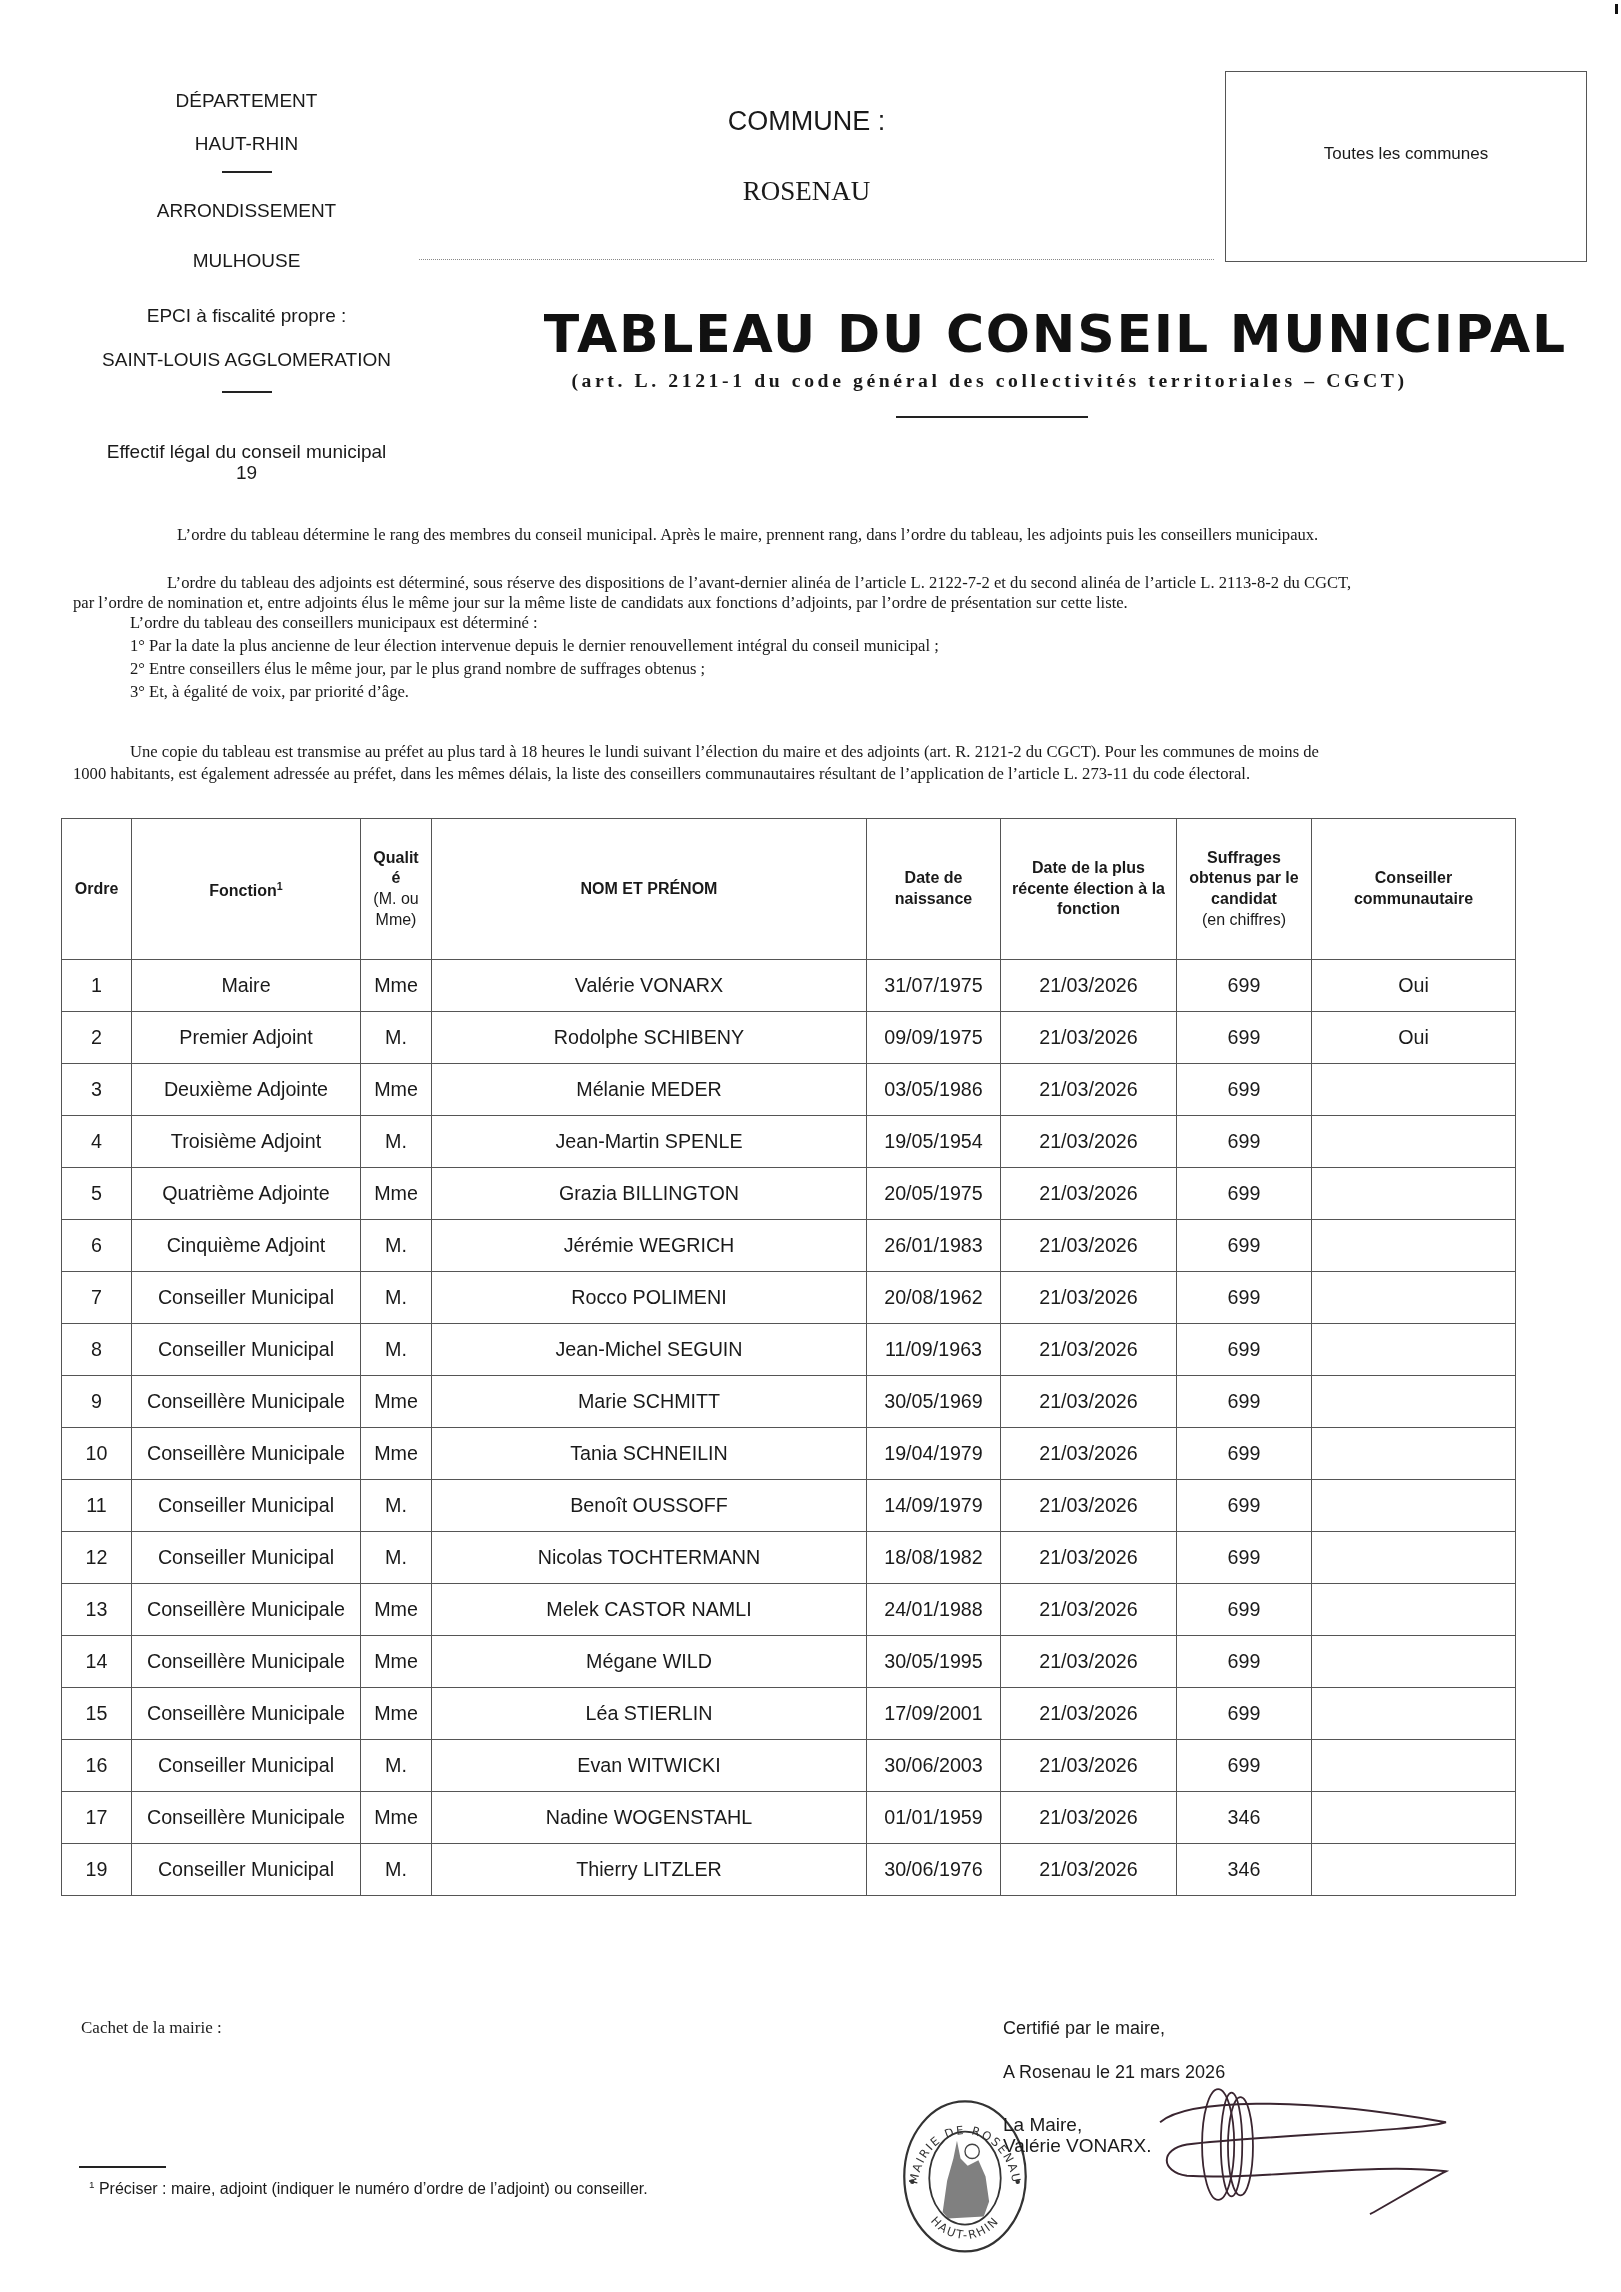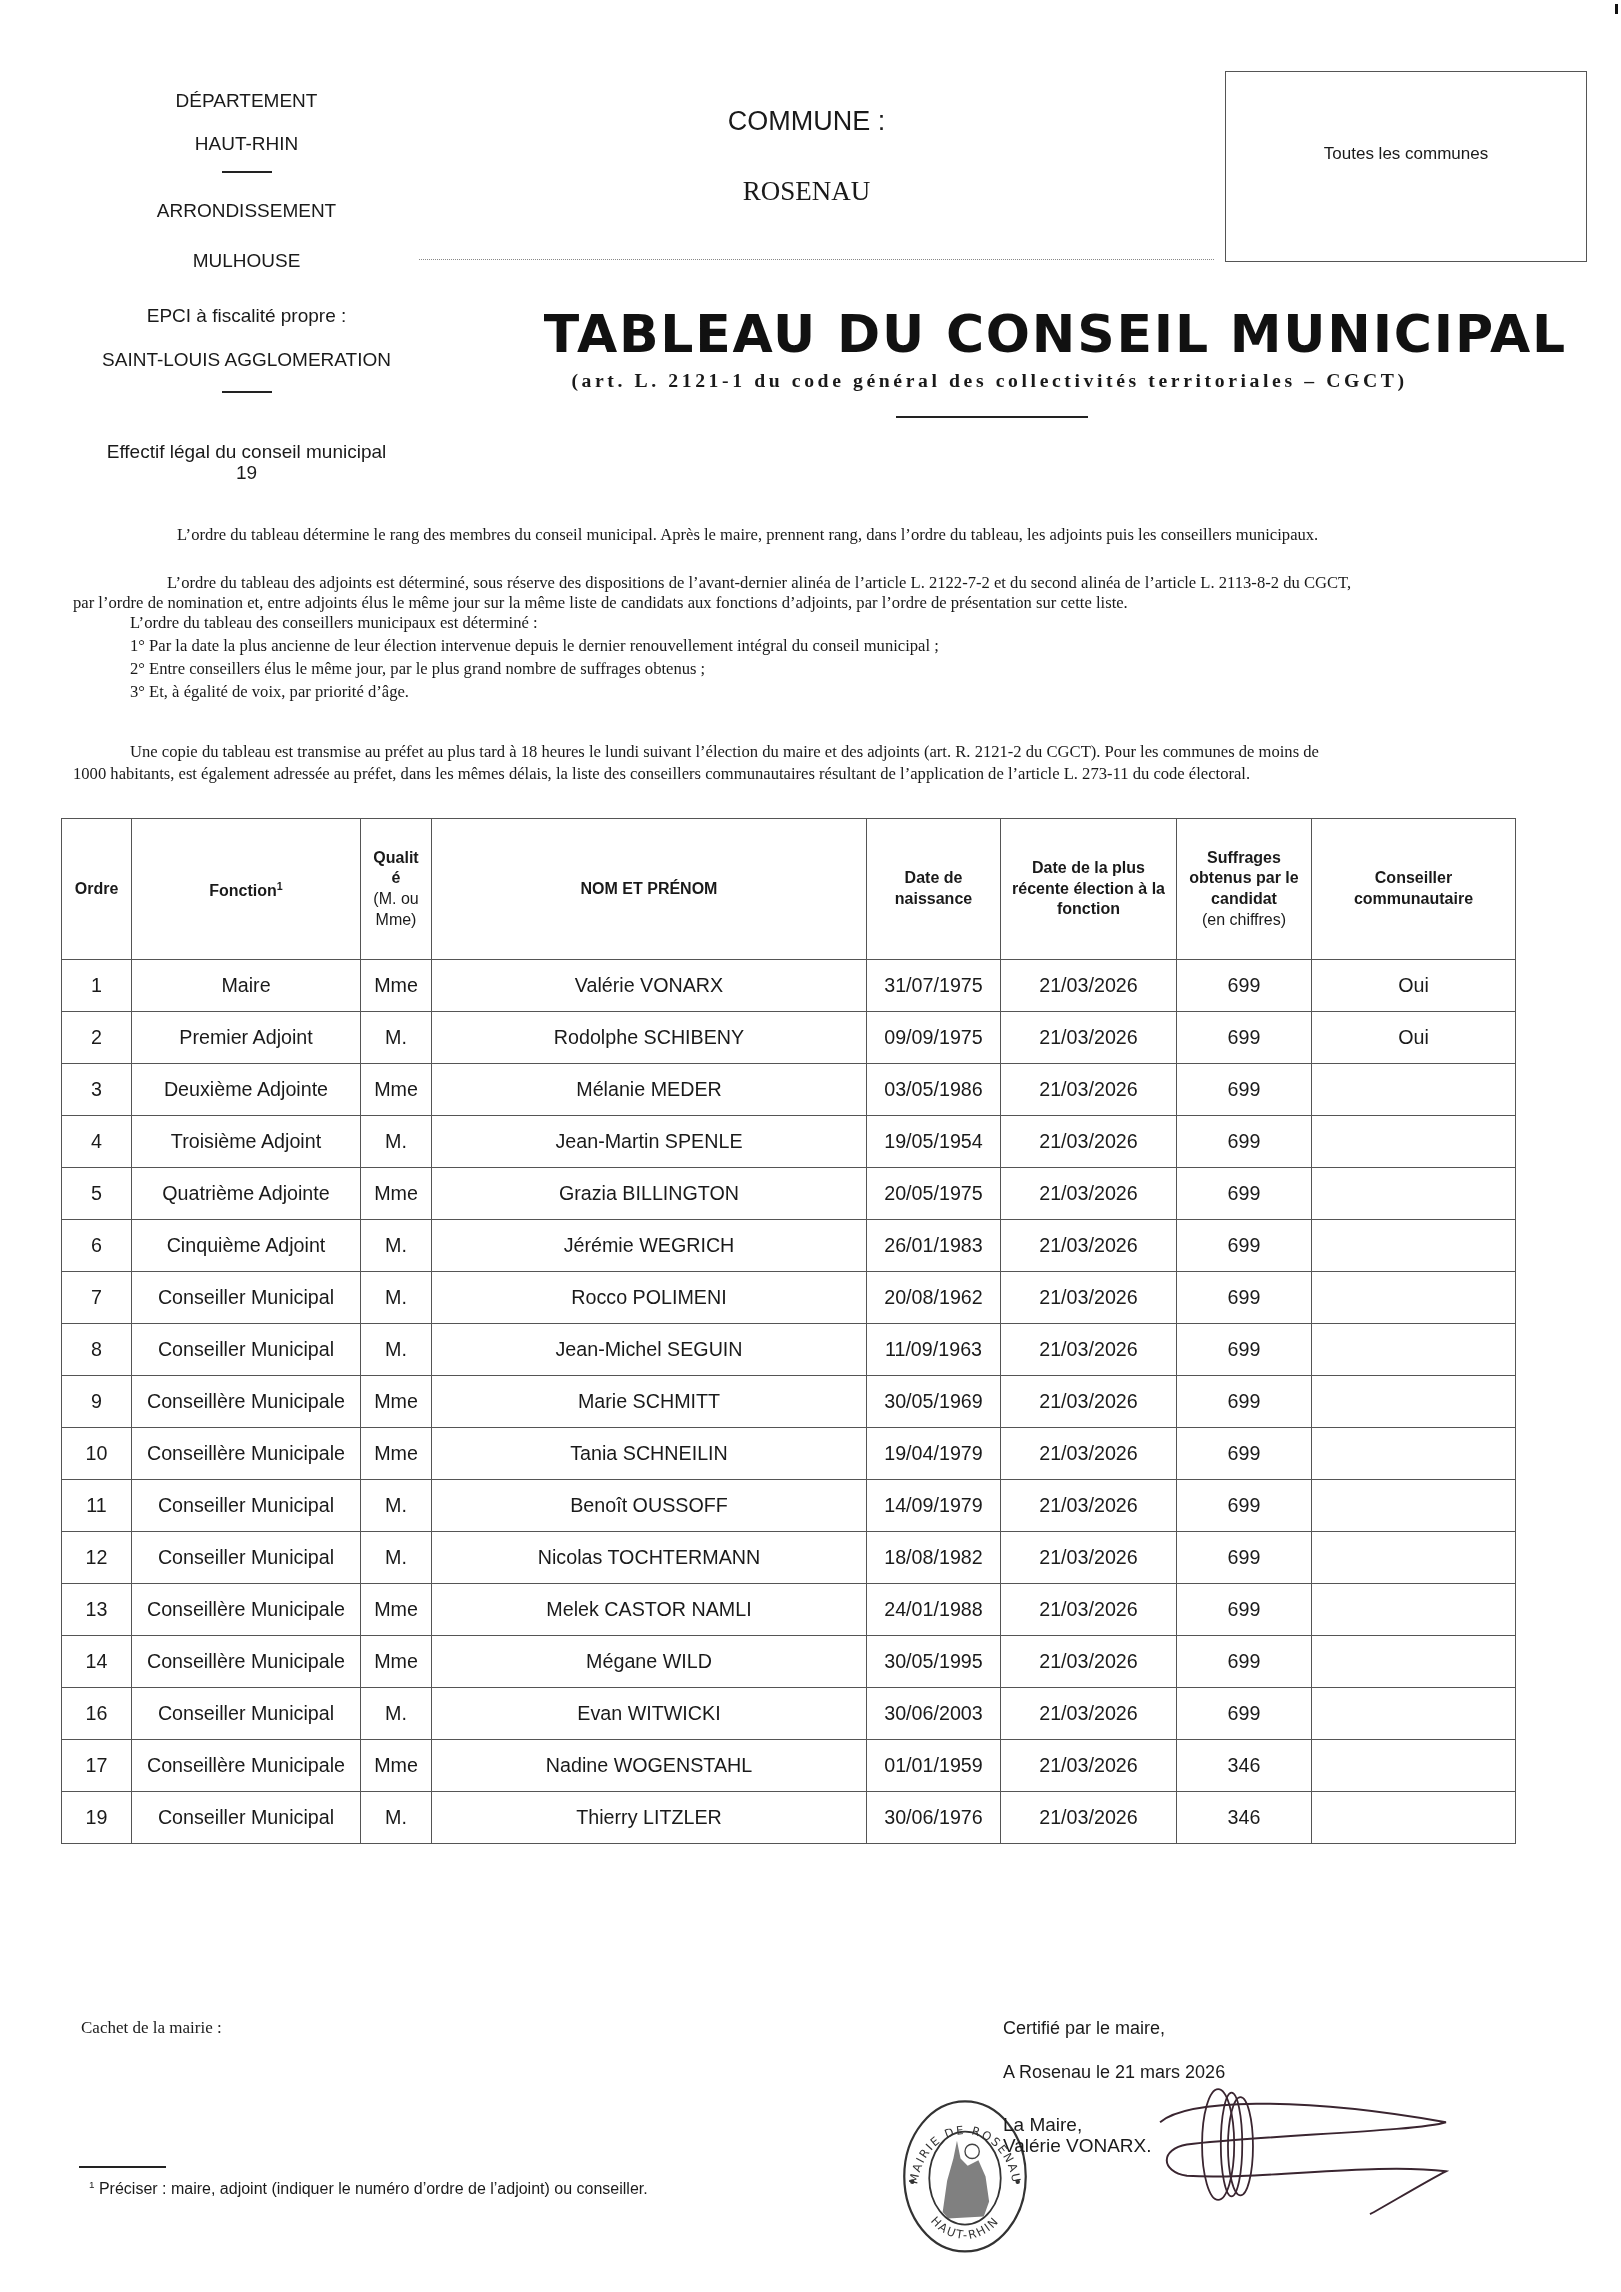--- a/index.html
+++ b/index.html
@@ -267,20 +267,30 @@
         <td>14</td>
         <td>Conseillère Municipale</td>
         <td>Mme</td>
         <td>Mégane WILD</td>
         <td>30/05/1995</td>
         <td>21/03/2026</td>
         <td>699</td>
         <td></td>
       </tr>
       <tr>
+        <td>15</td>
+        <td>Conseillère Municipale</td>
+        <td>Mme</td>
+        <td>Léa STIERLIN</td>
+        <td>17/09/2001</td>
+        <td>21/03/2026</td>
+        <td>699</td>
+        <td></td>
+      </tr>
+      <tr>
         <td>16</td>
         <td>Conseiller Municipal</td>
         <td>M.</td>
         <td>Evan WITWICKI</td>
         <td>30/06/2003</td>
         <td>21/03/2026</td>
         <td>699</td>
         <td></td>
       </tr>
       <tr>

